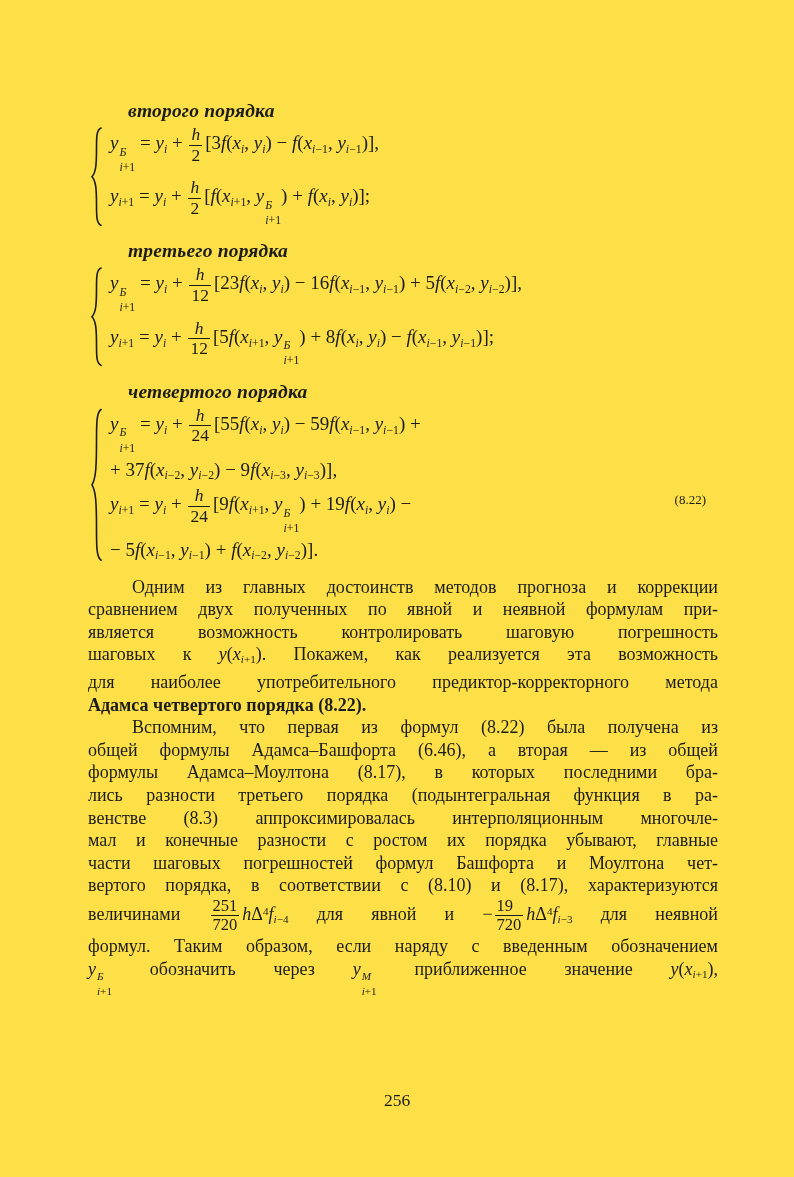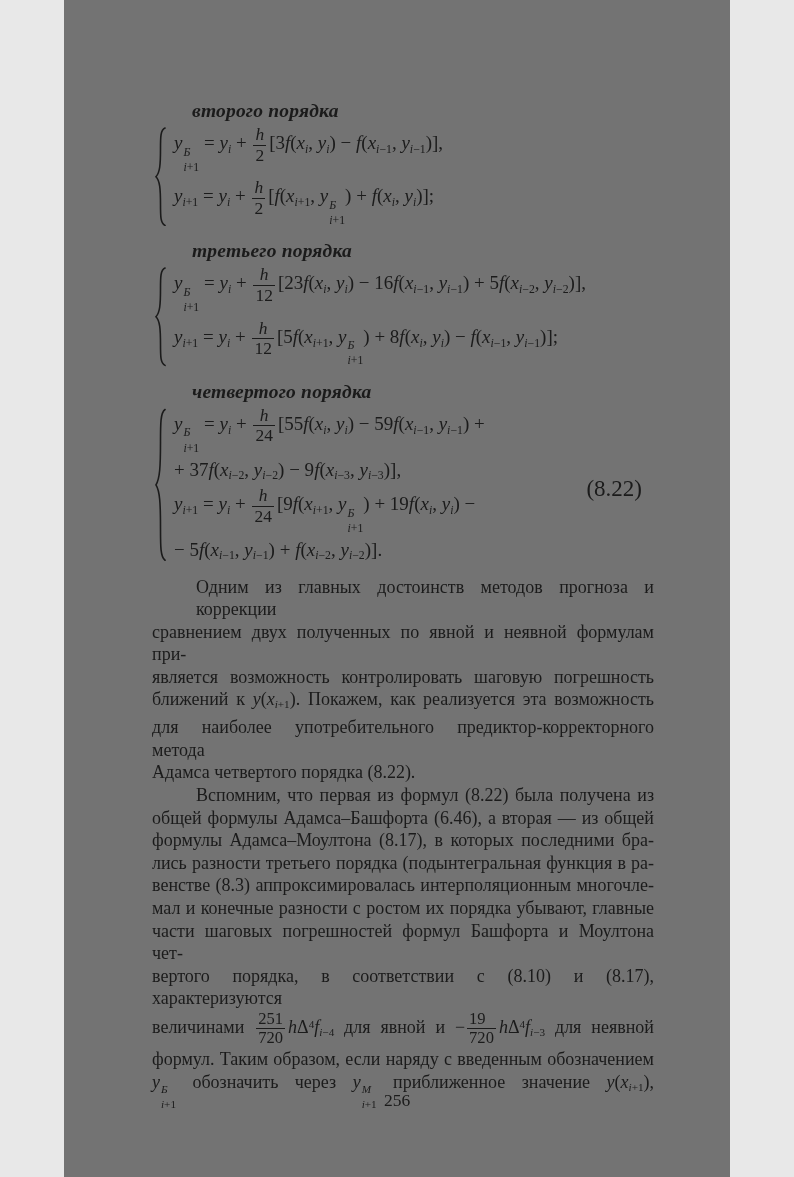--- a/index.html
+++ b/index.html
@@ -1,40 +1,40 @@
 <!DOCTYPE html>
 <html><head>
 <meta charset="utf-8">
 <style>
   html,body{margin:0;padding:0;background:#e8e8e8;}
   .page{
     position:relative;
-    width:666px;height:1177px;
+    width:794px;height:1177px;
     margin:0 auto;
-    background:#737373;
+    background:#fde047;
     color:#1b1b1b;
     font-family:"Liberation Serif","DejaVu Serif",serif;
     overflow:hidden;
   }
   .doc{padding:100px 76px 0 88px;}
 
   
   .f-heading{
     font-weight:bold;font-style:italic;
     font-size:19.5px;line-height:22px;
     margin:0 0 3px 40px;letter-spacing:.2px;
   }
 
   
   .system{position:relative;margin:2px 0 12px 2px;padding-left:20px;}
   .sys-brace{position:absolute;left:0;top:2px;bottom:2px;width:13px;}
   .sys-brace svg{display:block;width:100%;height:100%;}
   .f-line{margin:3px 0;line-height:1.18;font-size:19px;}
   .f-line.right{text-align:left;padding-right:82px;}
-  .sys-eqno{position:absolute;right:12px;top:70px;font-size:23px;}
+  .sys-eqno{position:absolute;right:12px;top:86px;font-size:13px;}
 
   
   .m-it{font-style:italic;}
   .imath{white-space:nowrap;}
   .frac{
     display:inline-block;vertical-align:middle;text-align:center;
     margin:0 3px 0 2px;font-size:.92em;line-height:1.12;
   }
   .frac .num,.frac .den{display:block;padding:0 2px;}
   .frac .den{border-top:1.5px solid currentColor;}
@@ -48,21 +48,21 @@
   .msub{font-size:.62em;vertical-align:-.28em;}
 
   
   .para{margin:0;}
   .system + .para{margin-top:4px;}
   .t-line{
     font-size:18px;line-height:22.6px;
     text-align:justify;text-align-last:justify;
   }
   .t-line.indent{padding-left:44px;}
-  .t-line.no-just{text-align-last:left;}
+  .t-line.no-just{text-align-last:left;font-weight:bold;}
 
   .footer{
     position:absolute;left:0;top:1090px;width:100%;
     text-align:center;font-size:17.5px;
   }
 </style>
 </head>
 <body>
 
 <div class="page">
@@ -115,21 +115,21 @@
             <span class="ss-sup"><span class="m-it">Б</span></span>
             <span class="ss-sub"><span class="m-it">i</span><span class="m-rm">+1</span></span>
           </span><span class="m-rm">) + 19</span><span class="m-it">f</span><span class="m-rm">(</span><span class="m-it">x</span><span class="msub"><span class="m-it">i</span></span><span class="m-rm">, </span><span class="m-it">y</span><span class="msub"><span class="m-it">i</span></span><span class="m-rm">) −</span></div>
         <div class="f-line right"><span class="m-rm">− 5</span><span class="m-it">f</span><span class="m-rm">(</span><span class="m-it">x</span><span class="msub"><span class="m-it">i</span><span class="m-rm">−1</span></span><span class="m-rm">, </span><span class="m-it">y</span><span class="msub"><span class="m-it">i</span><span class="m-rm">−1</span></span><span class="m-rm">) + </span><span class="m-it">f</span><span class="m-rm">(</span><span class="m-it">x</span><span class="msub"><span class="m-it">i</span><span class="m-rm">−2</span></span><span class="m-rm">, </span><span class="m-it">y</span><span class="msub"><span class="m-it">i</span><span class="m-rm">−2</span></span><span class="m-rm">)].</span></div>
         <span class="sys-eqno">(8.22)</span>
       </div>
       <div class="para">
         <div class="t-line indent"><span class="t-seg">Одним из главных достоинств методов прогноза и коррекции</span></div>
         <div class="t-line"><span class="t-seg">сравнением двух полученных по явной и неявной формулам при-</span></div>
         <div class="t-line"><span class="t-seg">является возможность контролировать шаговую погрешность</span></div>
-        <div class="t-line"><span class="t-seg">ближений к </span><span class="imath"><span class="m-it">y</span><span class="m-rm">(</span><span class="m-it">x</span><span class="msub"><span class="m-it">i</span><span class="m-rm">+1</span></span><span class="m-rm">)</span></span><span class="t-seg">. Покажем, как реализуется эта возможность</span></div>
+        <div class="t-line"><span class="t-seg">шаговых к </span><span class="imath"><span class="m-it">y</span><span class="m-rm">(</span><span class="m-it">x</span><span class="msub"><span class="m-it">i</span><span class="m-rm">+1</span></span><span class="m-rm">)</span></span><span class="t-seg">. Покажем, как реализуется эта возможность</span></div>
         <div class="t-line"><span class="t-seg">для наиболее употребительного предиктор-корректорного метода</span></div>
         <div class="t-line no-just"><span class="t-seg">Адамса четвертого порядка (8.22).</span></div>
       </div>
       <div class="para">
         <div class="t-line indent"><span class="t-seg">Вспомним, что первая из формул (8.22) была получена из</span></div>
         <div class="t-line"><span class="t-seg">общей формулы Адамса–Башфорта (6.46), а вторая — из общей</span></div>
         <div class="t-line"><span class="t-seg">формулы Адамса–Моултона (8.17), в которых последними бра-</span></div>
         <div class="t-line"><span class="t-seg">лись разности третьего порядка (подынтегральная функция в ра-</span></div>
         <div class="t-line"><span class="t-seg">венстве (8.3) аппроксимировалась интерполяционным многочле-</span></div>
         <div class="t-line"><span class="t-seg">мал и конечные разности с ростом их порядка убывают, главные</span></div>

